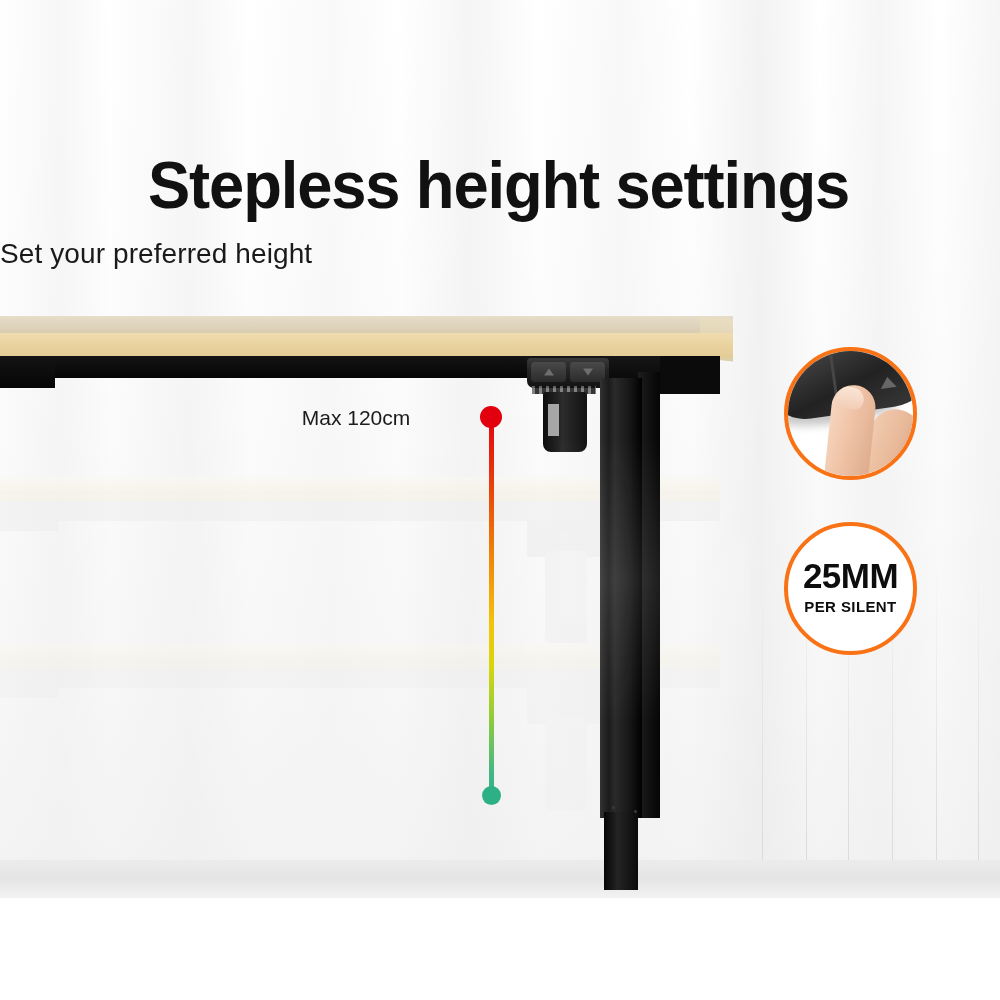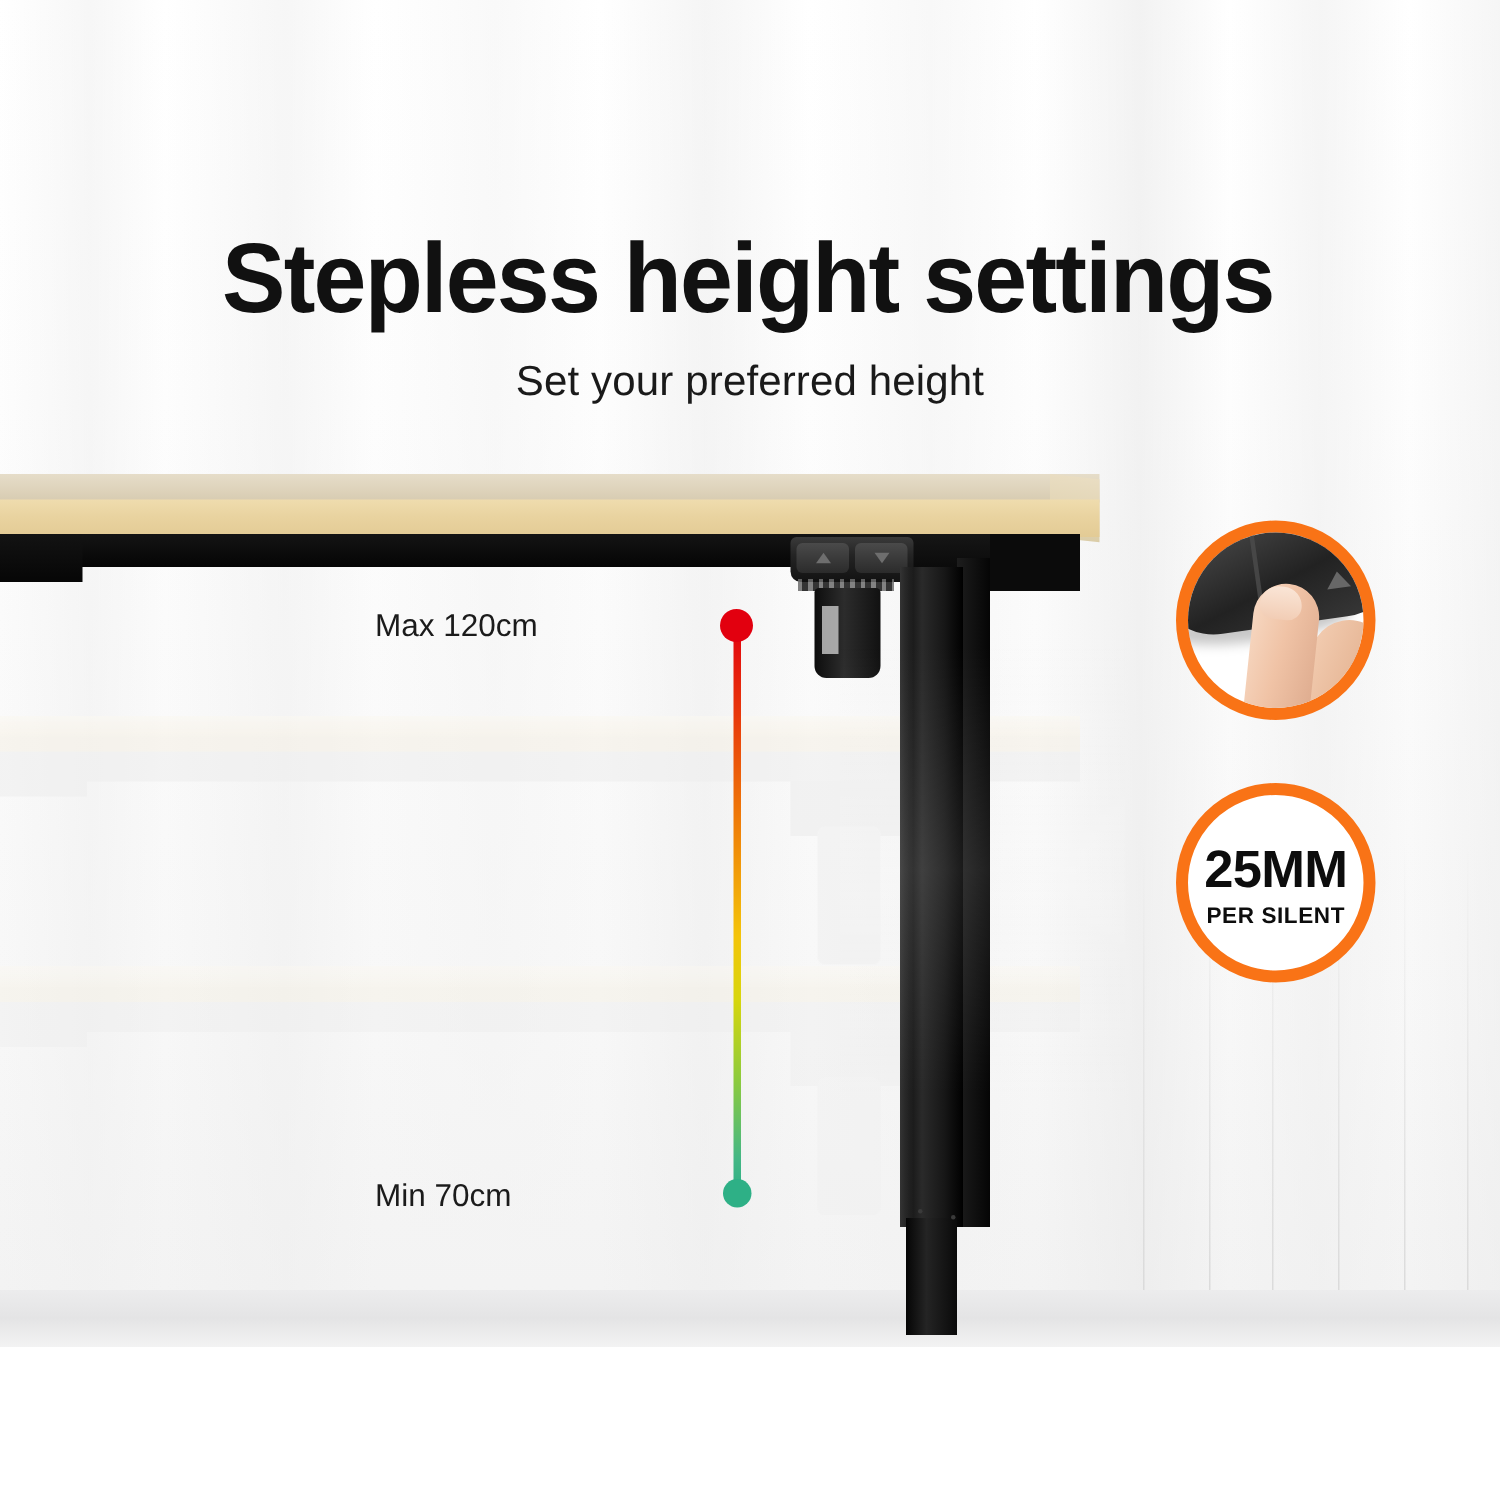--- a/index.html
+++ b/index.html
@@ -45,21 +45,21 @@
   }
 
   
   .title{
     position:absolute;left:148px;top:152px;width:720px;
     font-size:66px;font-weight:bold;color:#111;letter-spacing:-1.2px;
     line-height:1;white-space:nowrap;
     transform:scaleX(.96);transform-origin:left top;
   }
   .subtitle{
-    position:absolute;left:0;top:238px;width:1000px;text-align:center;
+    position:absolute;left:0;top:238px;width:1000px;
     font-size:28px;color:#1a1a1a;letter-spacing:.1px;
   }
 
   
   .ghost{position:absolute;}
   .ghost .gtop{position:absolute;left:0;top:0;height:14px;width:100%;
     background:linear-gradient(180deg,#fbf8f1,#f6f1e4);}
   .ghost .gedge{position:absolute;left:0;top:14px;height:10px;width:100%;
     background:#f4efe3;}
   .ghost .gbeam{position:absolute;left:0;top:24px;height:20px;width:100%;
@@ -156,29 +156,29 @@
   .scale-line{
     position:absolute;left:489px;top:415px;width:5px;height:380px;
     background:linear-gradient(180deg,#e2000f 0%,#e8340b 15%,#ef7d08 35%,
       #f4c40a 55%,#d8d60c 66%,#8ecb3c 80%,#44b785 94%,#2eb086 100%);
     border-radius:3px;
   }
   .dot{position:absolute;border-radius:50%;}
   .dot-max{left:480px;top:406px;width:22px;height:22px;background:#e2000f;}
   .dot-min{left:482px;top:786px;width:19px;height:19px;background:#2eb086;}
   .lbl{
-    position:absolute;font-size:21px;color:#1b1b1b;white-space:nowrap;text-align:left;
+    position:absolute;font-size:21px;color:#1b1b1b;white-space:nowrap;text-align:center;
   }
   .lbl-max{left:250px;top:406px;width:212px;}
   .lbl-min{left:250px;top:786px;width:212px;}
 
   
   .badge{
     position:absolute;width:133px;height:133px;border-radius:50%;
-    background:#fff;border:8px solid #f97316;box-sizing:border-box;overflow:hidden;
+    background:#fff;border:4px solid #f97316;box-sizing:border-box;overflow:hidden;
   }
   .badge-photo{left:784px;top:347px;}
   .badge-speed{left:784px;top:522px;}
   .badge-silent{left:784px;top:697px;}
 
   
   .hs-body{
     position:absolute;left:-16px;top:-6px;width:152px;height:68px;
     background:linear-gradient(160deg,#6d6d6d 0%,#3d3d3d 22%,#222 55%,#3a3a3a 100%);
     border-radius:34px/26px;transform:rotate(-8deg);
@@ -293,21 +293,20 @@
   <div class="leg-upper-hl"></div>
   <div class="leg-lower"></div>
   <div class="leg-screw" style="left:612px;top:806px"></div>
   <div class="leg-screw" style="left:634px;top:810px"></div>
   <div class="glass"></div>
 
   <div class="scale-line"></div>
   <div class="dot dot-max"></div>
   <div class="dot dot-min"></div>
   <div class="lbl lbl-max">Max 120cm</div>
-  <div class="lbl lbl-min">Min 70cm</div>
 
   <div class="badge badge-photo">
     <div class="hs-shadow"></div>
     <div class="hs-body"></div>
     <div class="hs-seam"></div>
     <div class="hs-arrow"></div>
     <div class="finger-third"></div>
     <div class="finger-second"></div>
     <div class="finger-main"></div>
     <div class="finger-nail"></div>

